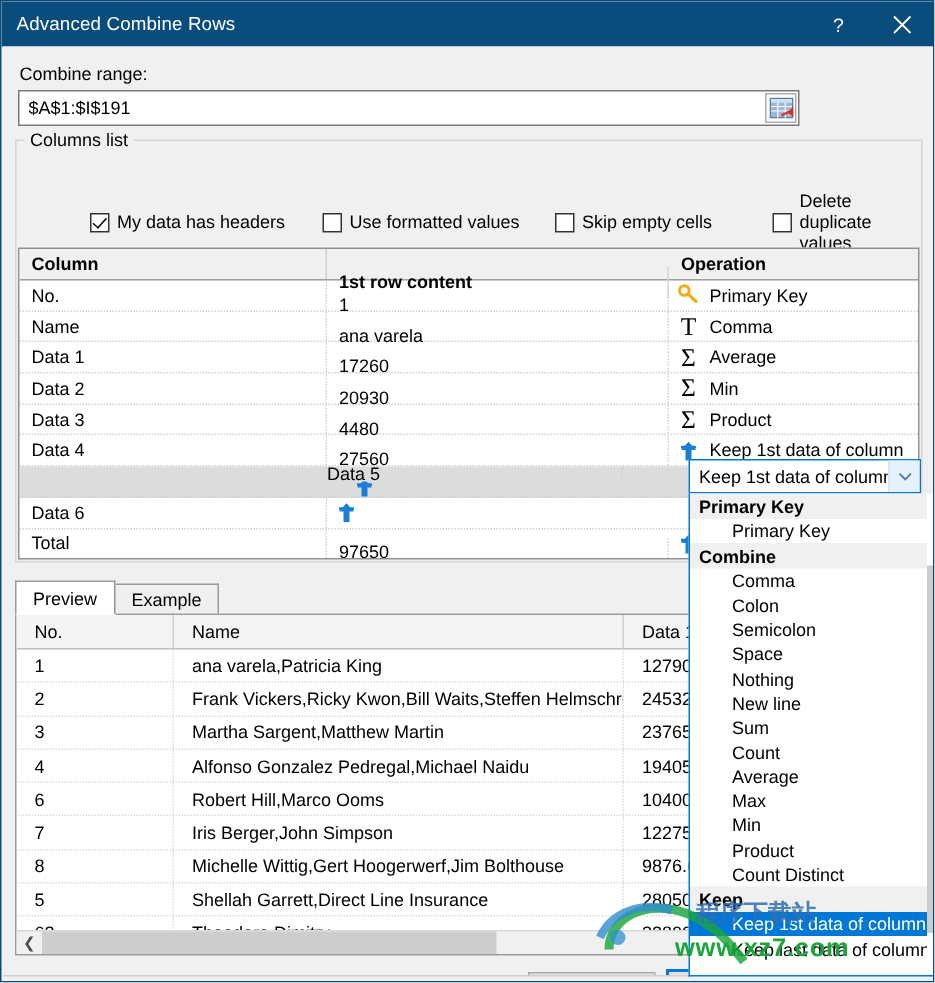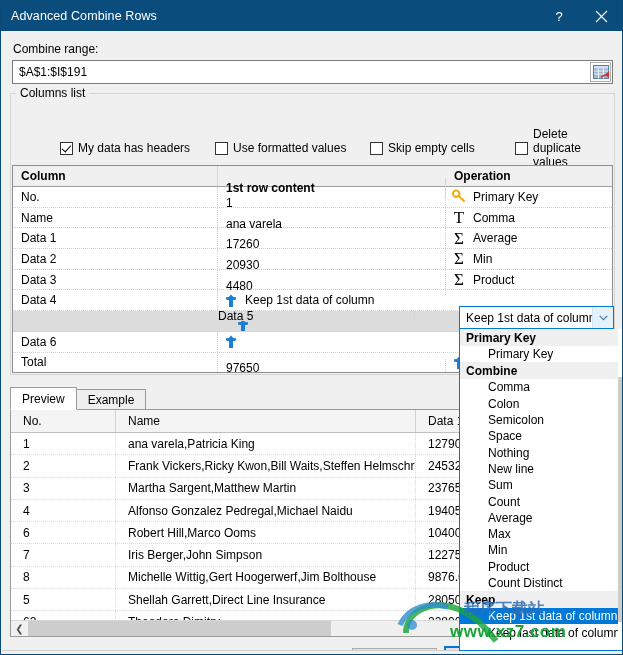--- a/index.html
+++ b/index.html
@@ -61,21 +61,21 @@
   .label-plain {
     position: absolute;
     font-size: 12px;
     color: #000;
   }
 
   
   #range-label { left: 11px; top: 11px; }
   #range-input-wrap {
     position: absolute; left: 10px; top: 29px;
-    width: 601px; height: 24px;
+    width: 521px; height: 24px;
     background: #ffffff;
     border: 1px solid #7a7a7a;
     box-sizing: border-box;
     display: flex; align-items: center;
   }
   #range-input {
     border: 0; outline: none;
     font-family: "Liberation Sans", sans-serif;
     font-size: 12px;
     padding: 0 4px;
@@ -533,20 +533,21 @@
         <div class="gcell col-3">
           <span class="opicon">
             <span style="font-family:'Liberation Serif',serif;font-size:17px;line-height:15px;">Σ</span>
           </span>
           <span class="op-label">Product</span>
         </div>
       </div>
 
       <div class="grow">
         <div class="gcell col-1">Data 4</div>
+        <div class="gcell col-2">27560</div>
         <div class="gcell col-3">
           <span class="opicon">
             <svg width="14" height="15" viewBox="0 0 14 15">
               <path d="M7 1.5 L12 7 L9 7 L9 14 L5 14 L5 7 L2 7 Z" fill="#1a7fd4"></path>
               <rect x="2" y="4.2" width="10" height="1.8" fill="#1a7fd4"></rect>
             </svg>
           </span>
           <span class="op-label">Keep 1st data of column</span>
         </div>
       </div>

